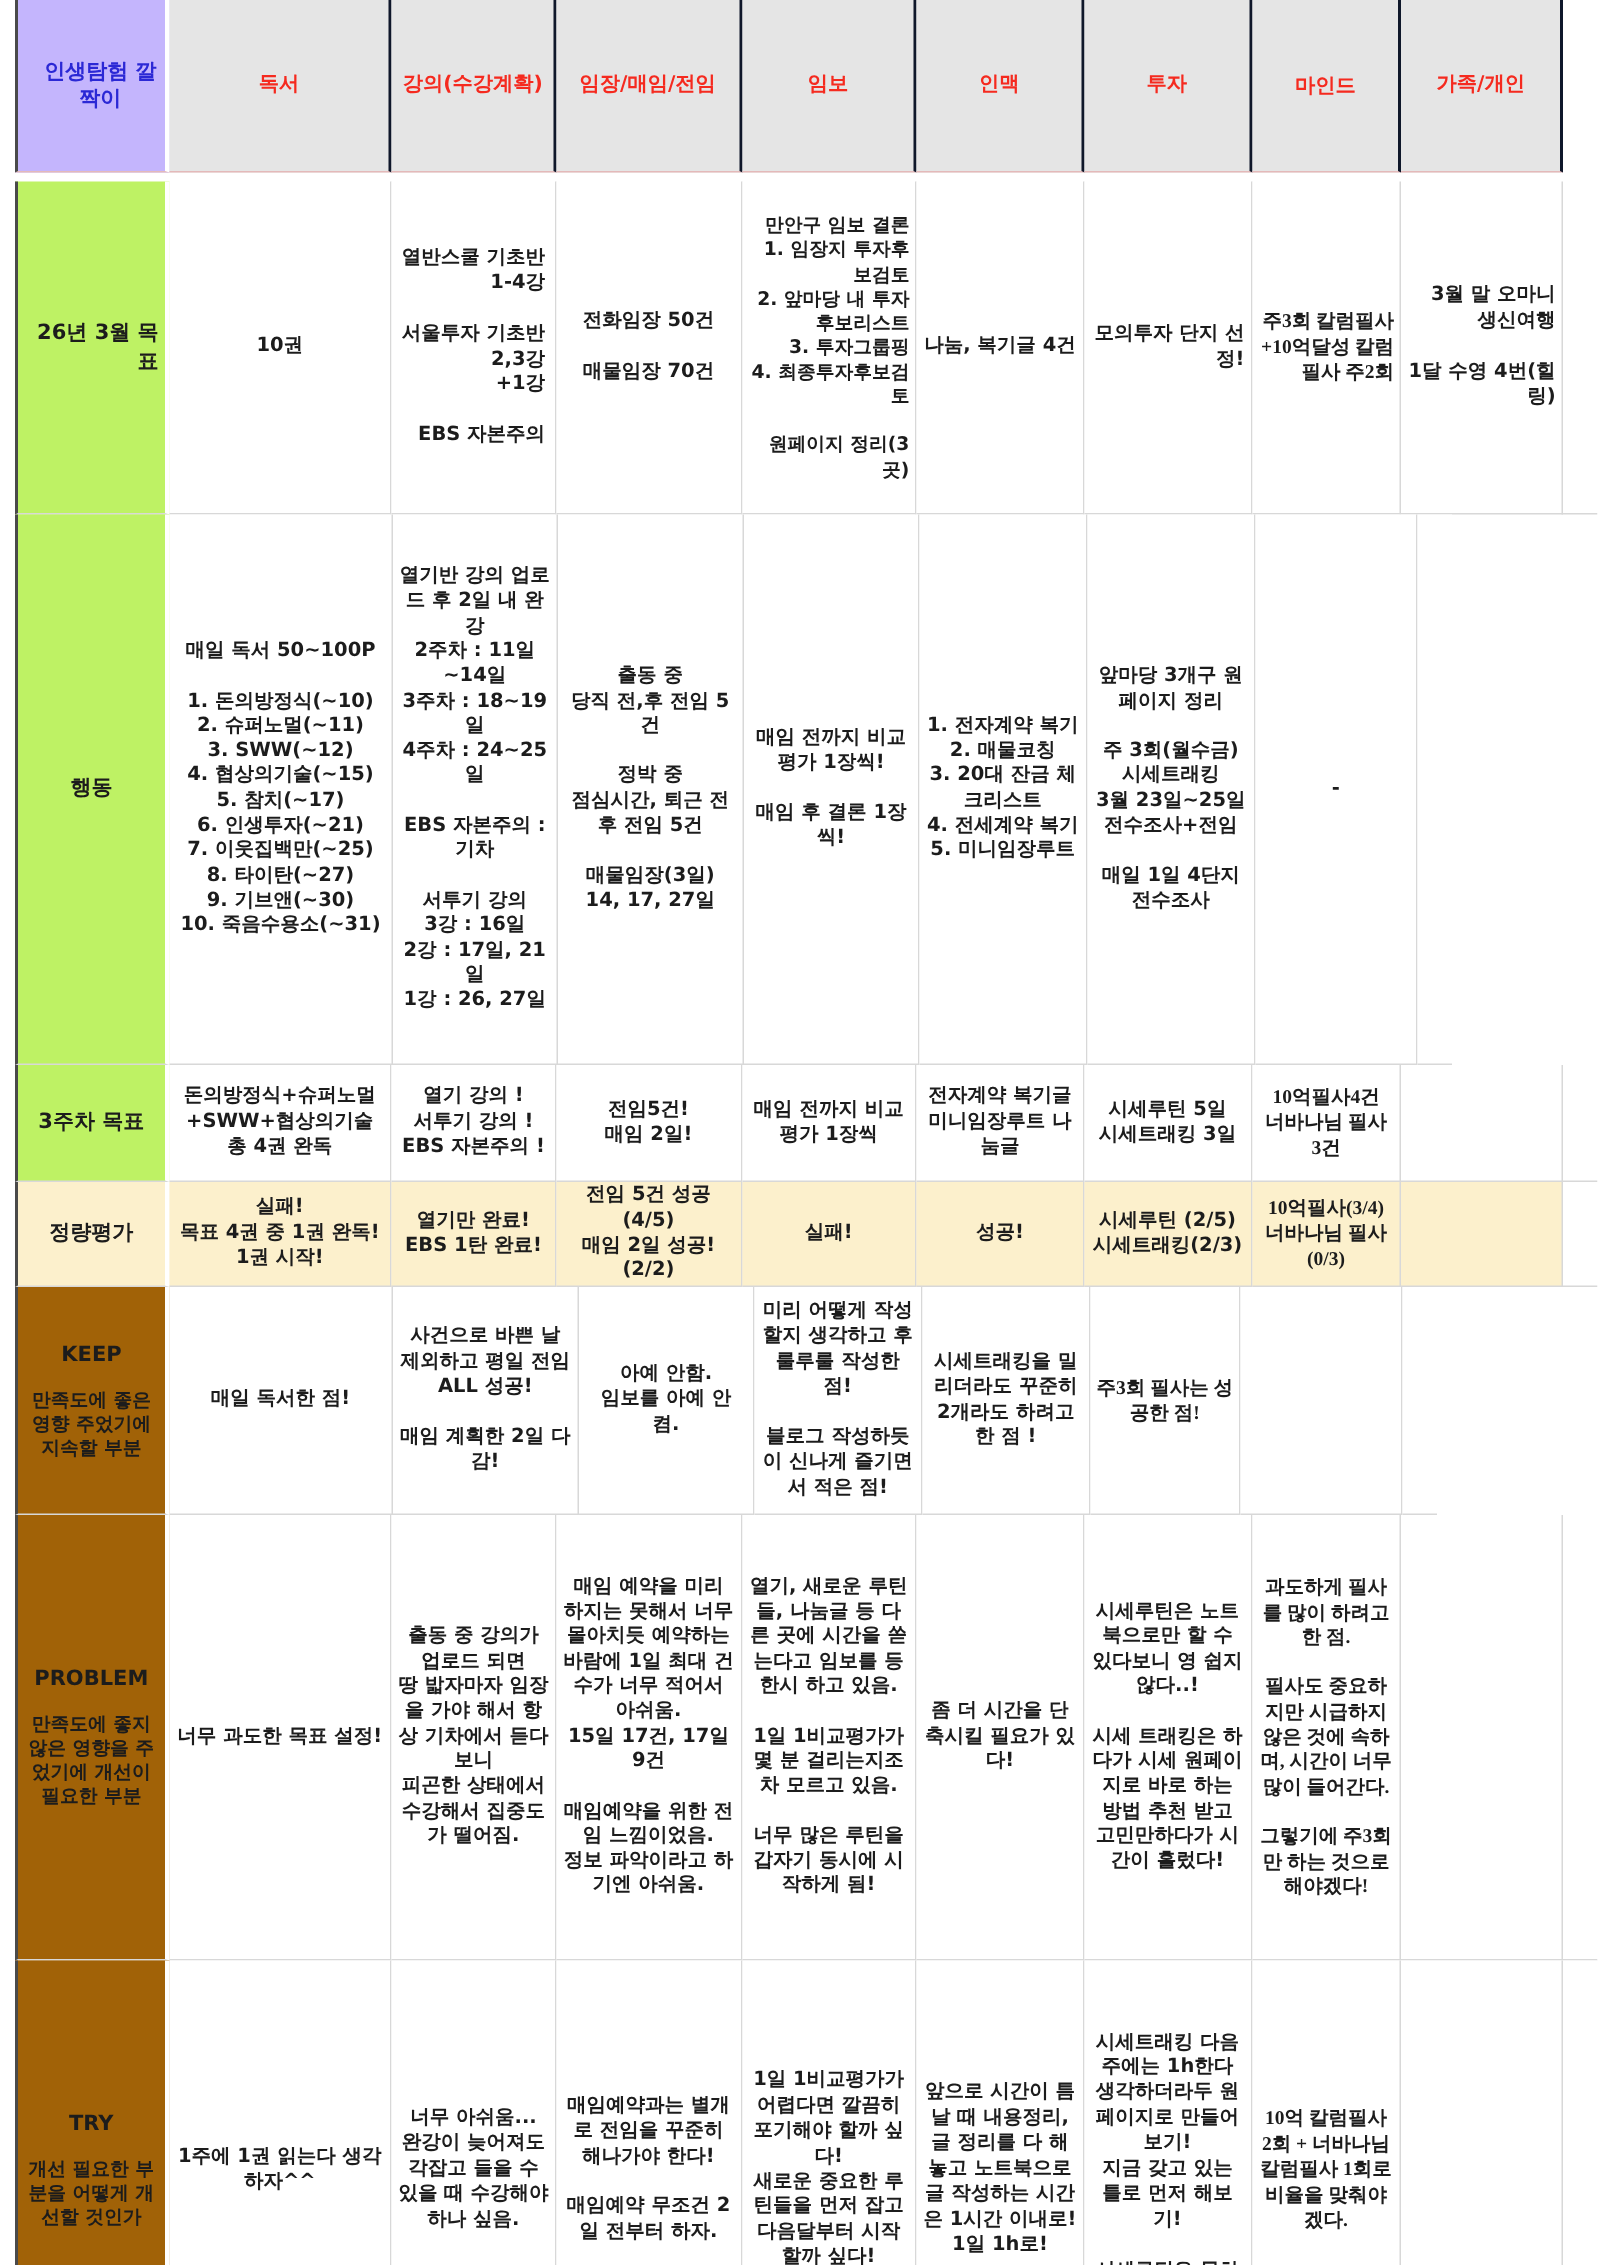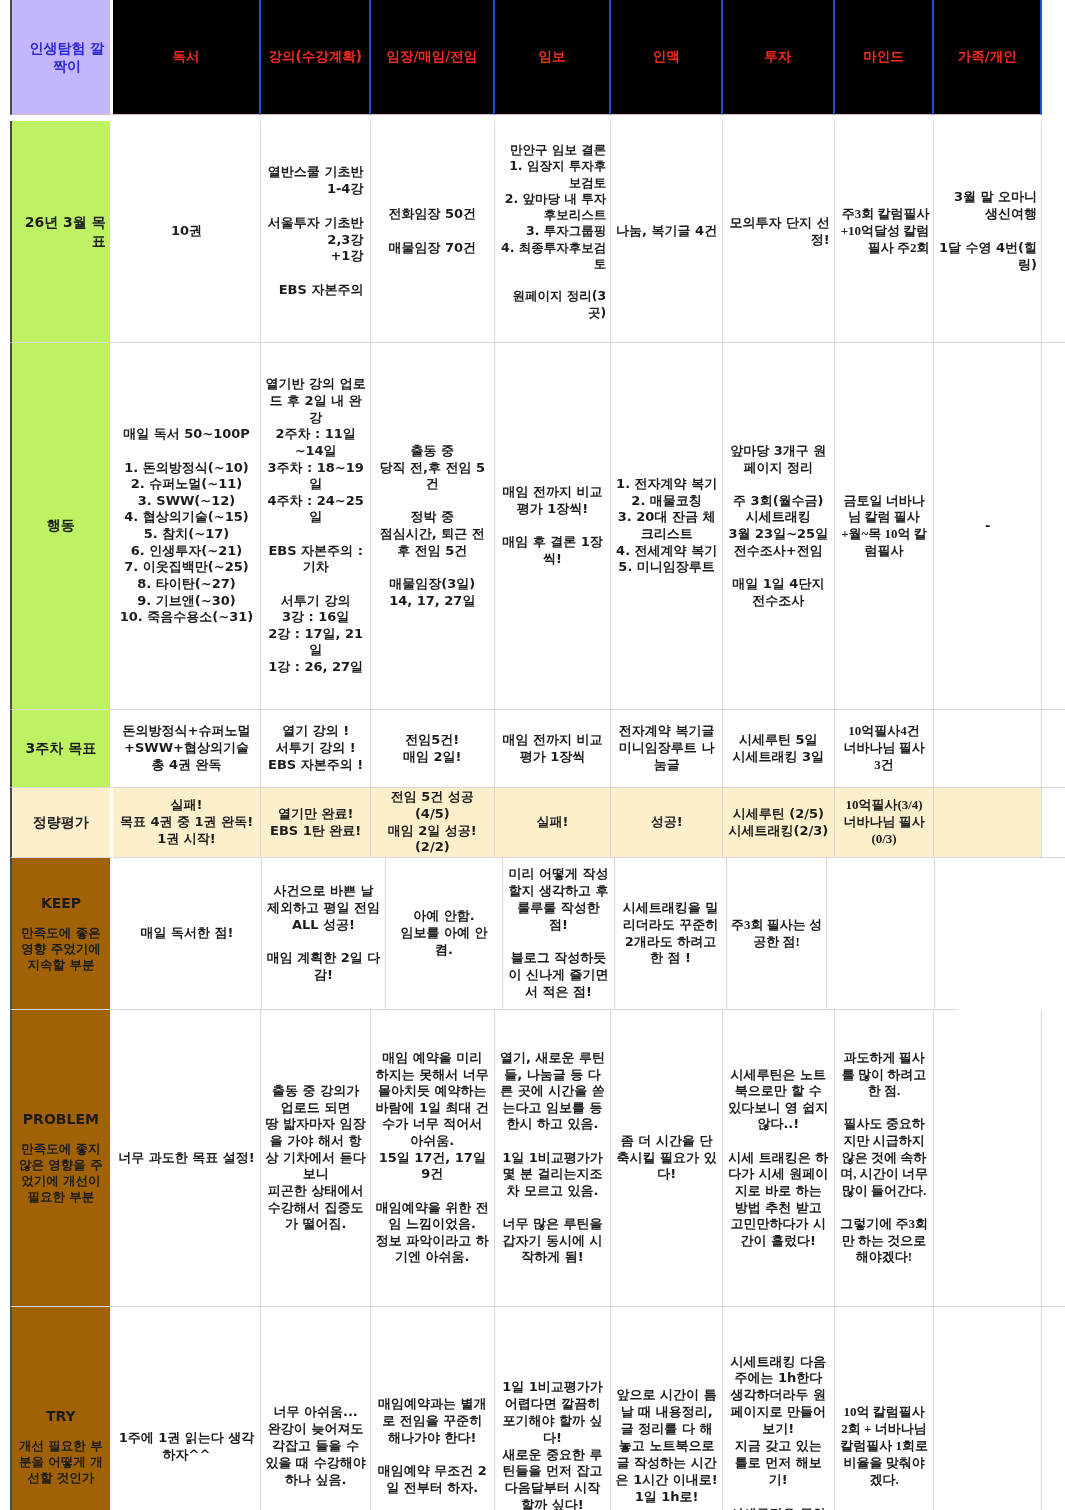--- a/index.html
+++ b/index.html
@@ -29,24 +29,24 @@
     text-align:center;
     font-size:13px;font-weight:700;color:#1c1c1c;line-height:1.3;
     white-space:pre-line;
     padding:3px 4px;
     overflow:hidden;
     background:#ffffff;
   }
   
   .hrow .cell{
     height:115px;
-    background:#000000;
+    background:#e5e5e5;
     color:#f52a1f;
     font-size:13.5px;
-    border-right:2px solid #1d4ed8;
+    border-right:2px solid #0f172a;
     border-bottom:1px solid #e4b9b9;
   }
   .hrow .corner{
     background:#c4b5fd;
     color:#2b28d5;
     font-size:14px;
     border-left:2px solid #4a4a4a;
     border-right:3px solid #ffffff;
     padding-left:16px;
   }
@@ -175,22 +175,20 @@
 2. 매물코칭
 3. 20대 잔금 체크리스트
 4. 전세계약 복기
 5. 미니임장루트</div>
     <div class="cell c6">앞마당 3개구 원페이지 정리
 
 주 3회(월수금) 시세트래킹
 3월 23일~25일 전수조사+전임
 
 매일 1일 4단지 전수조사</div>
-    <div class="cell c7">금토일 너바나님 칼럼 필사
-+월~목 10억 칼럼필사</div>
     <div class="cell c8">-</div>
     <div class="cell c9 pad"></div>
   </div>
 
   <div class="row r3">
     <div class="cell c0 label-cell lbl-blue">
       <span class="row-title">3주차 목표</span>
       
     </div>
     <div class="cell c1">돈의방정식+슈퍼노멀+SWW+협상의기술 총 4권 완독</div>

